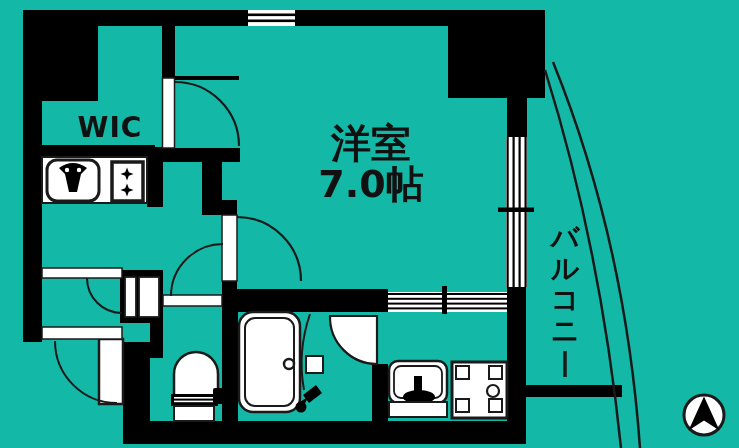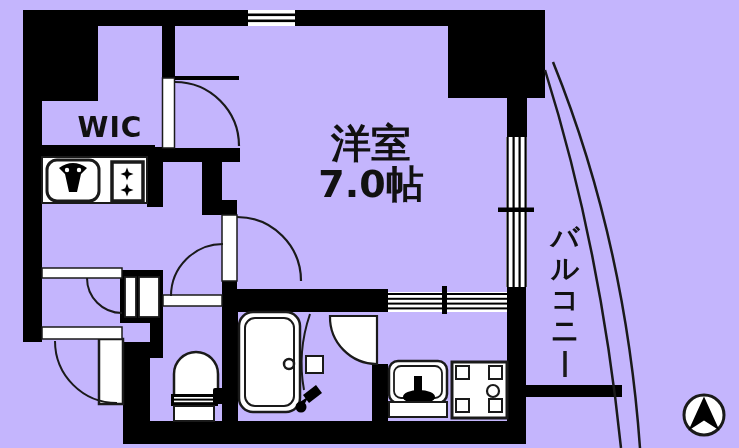--- a/index.html
+++ b/index.html
@@ -1,16 +1,16 @@
 <!DOCTYPE html>
 <html><head>
 <meta charset="utf-8">
 <style>
   html,body{margin:0;padding:0;background:#ffffff;}
-  .stage{position:relative;width:739px;height:448px;background:#c4b5fd;overflow:hidden;}
+  .stage{position:relative;width:739px;height:448px;background:#14b8a6;overflow:hidden;}
   svg{display:block;}
   text{font-family:"DejaVu Sans","Liberation Sans",sans-serif;fill:#111;}
   .lbl-wic{font-size:28px;font-weight:bold;letter-spacing:1px;}
   .lbl-room{font-size:40px;font-weight:bold;}
   .lbl-size{font-size:38px;font-weight:bold;}
   .jp{font-size:28px;font-weight:bold;}
   .wall{fill:#000;stroke:none;}
   .lineart{fill:none;stroke:#1a1a1a;}
   .white{fill:#fff;stroke:#1a1a1a;}
 </style>

